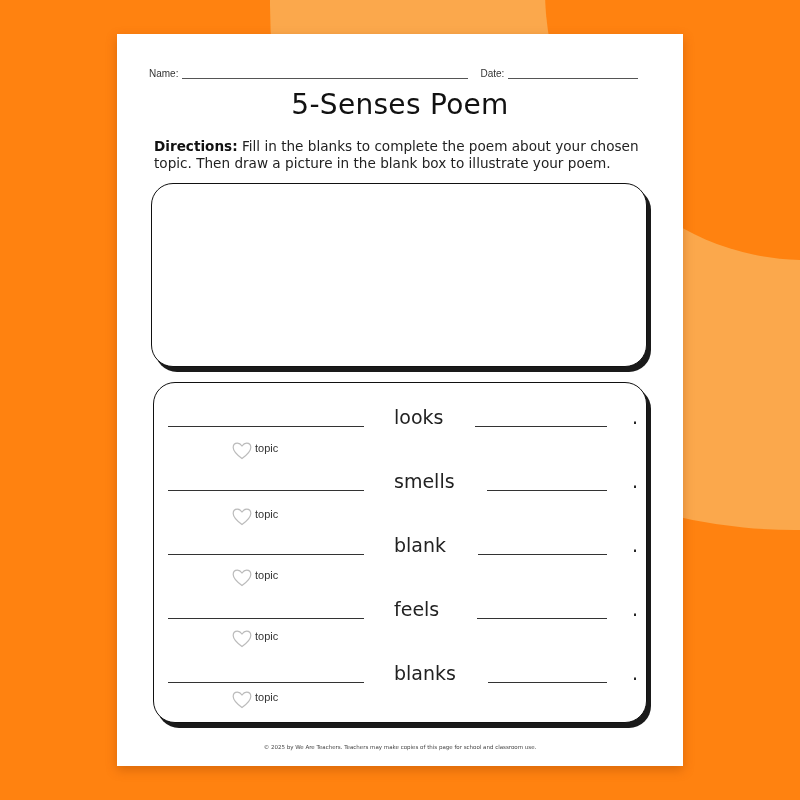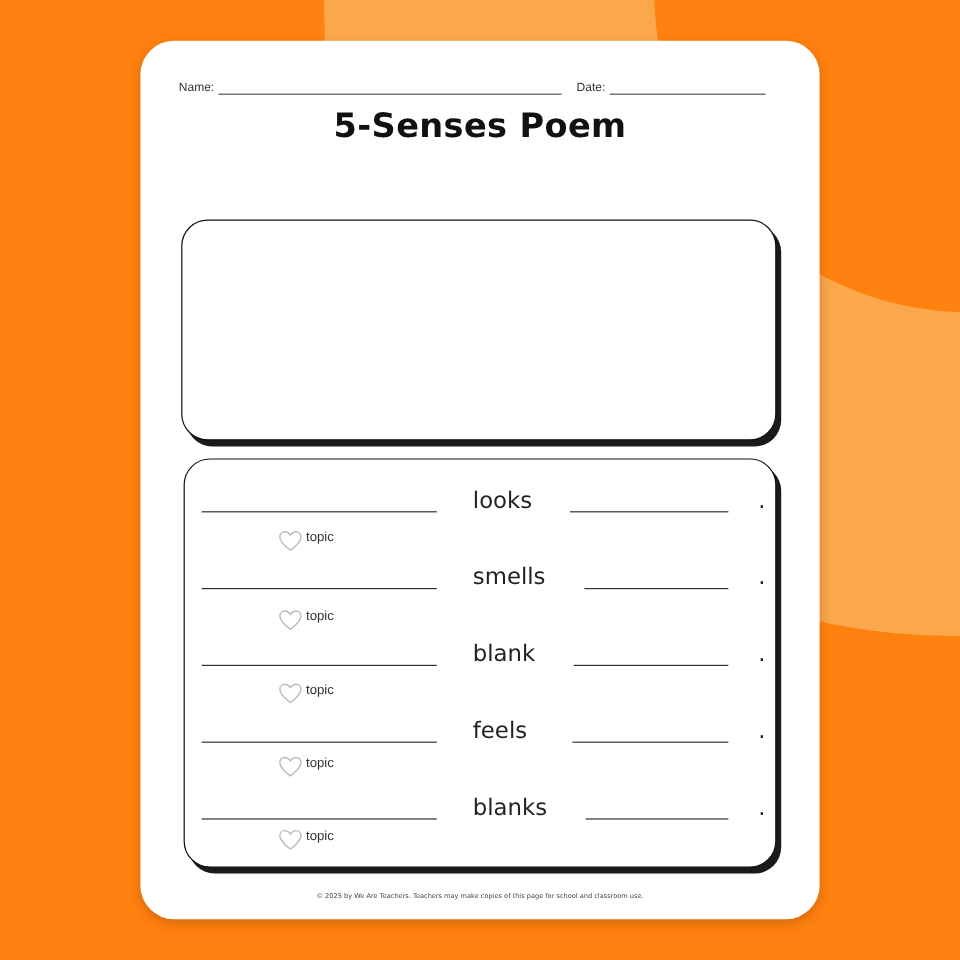--- a/index.html
+++ b/index.html
@@ -22,41 +22,40 @@
       width: 520px; height: 540px;
       border-radius: 50%;
       background: #FF8210;
     }
     .page {
       position: absolute;
       left: 117px; top: 34px;
       width: 566px; height: 732px;
       background: #ffffff;
       box-shadow: 0 4px 10px rgba(150,60,0,0.35);
-      border-radius: 28px;
     }
     .header-row {
       position: absolute;
       top: 34px; left: 32px; right: 32px;
       display: flex; align-items: flex-end;
       font-size: 10px; color: #333;
       font-family: "Liberation Sans", sans-serif;
     }
     .header-row .line {
       border-bottom: 1px solid #555;
       height: 10px;
       margin-left: 4px;
     }
     .name-line { width: 286px; margin-right: 12px; }
     .date-line { width: 130px; }
     .title {
       position: absolute;
       top: 54px; left: 0; right: 0;
       text-align: center;
-      font-size: 28px; font-weight: bold;
+      font-size: 28px; font-weight: normal;
       color: #111;
       letter-spacing: 0.3px;
     }
     .directions {
       position: absolute;
       top: 104px; left: 37px; right: 34px;
       font-size: 13.6px; line-height: 17px;
       color: #222;
     }
     .directions b { font-weight: bold; color: #111; }
@@ -110,20 +109,21 @@
 
   <div class="header-row">
     <span>Name:</span>
     <span class="line name-line"></span>
     <span>Date:</span>
     <span class="line date-line"></span>
   </div>
 
   <div class="title">5-Senses Poem</div>
 
+  <div class="directions"><b>Directions:</b><span> Fill in the blanks to complete the poem about your chosen topic. Then draw a picture in the blank box to illustrate your poem.</span></div>
 
   <div class="box draw-box"></div>
 
   <div class="box poem-box">
 
     <div class="poem-line" style="top:24px">
       <span class="blank1"></span>
       <span class="verb">looks</span>
       <span class="blank2"></span>
       <span class="dot">.</span>

